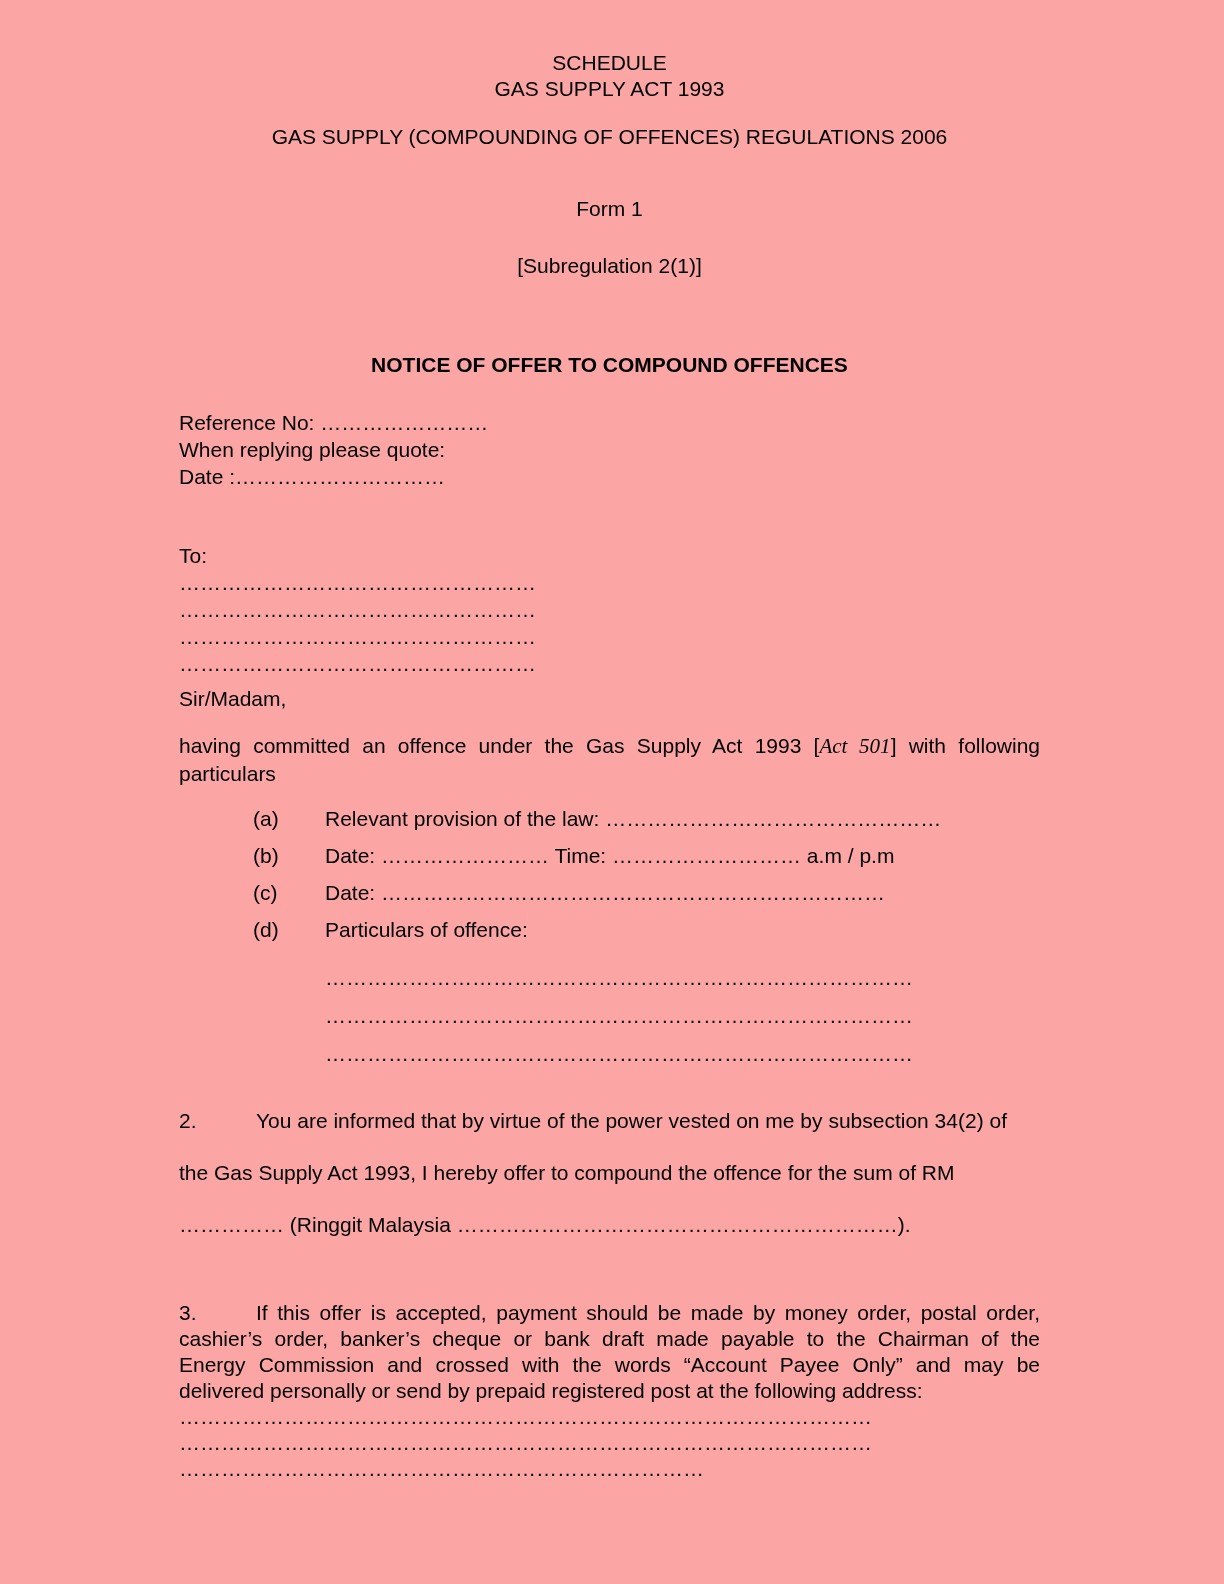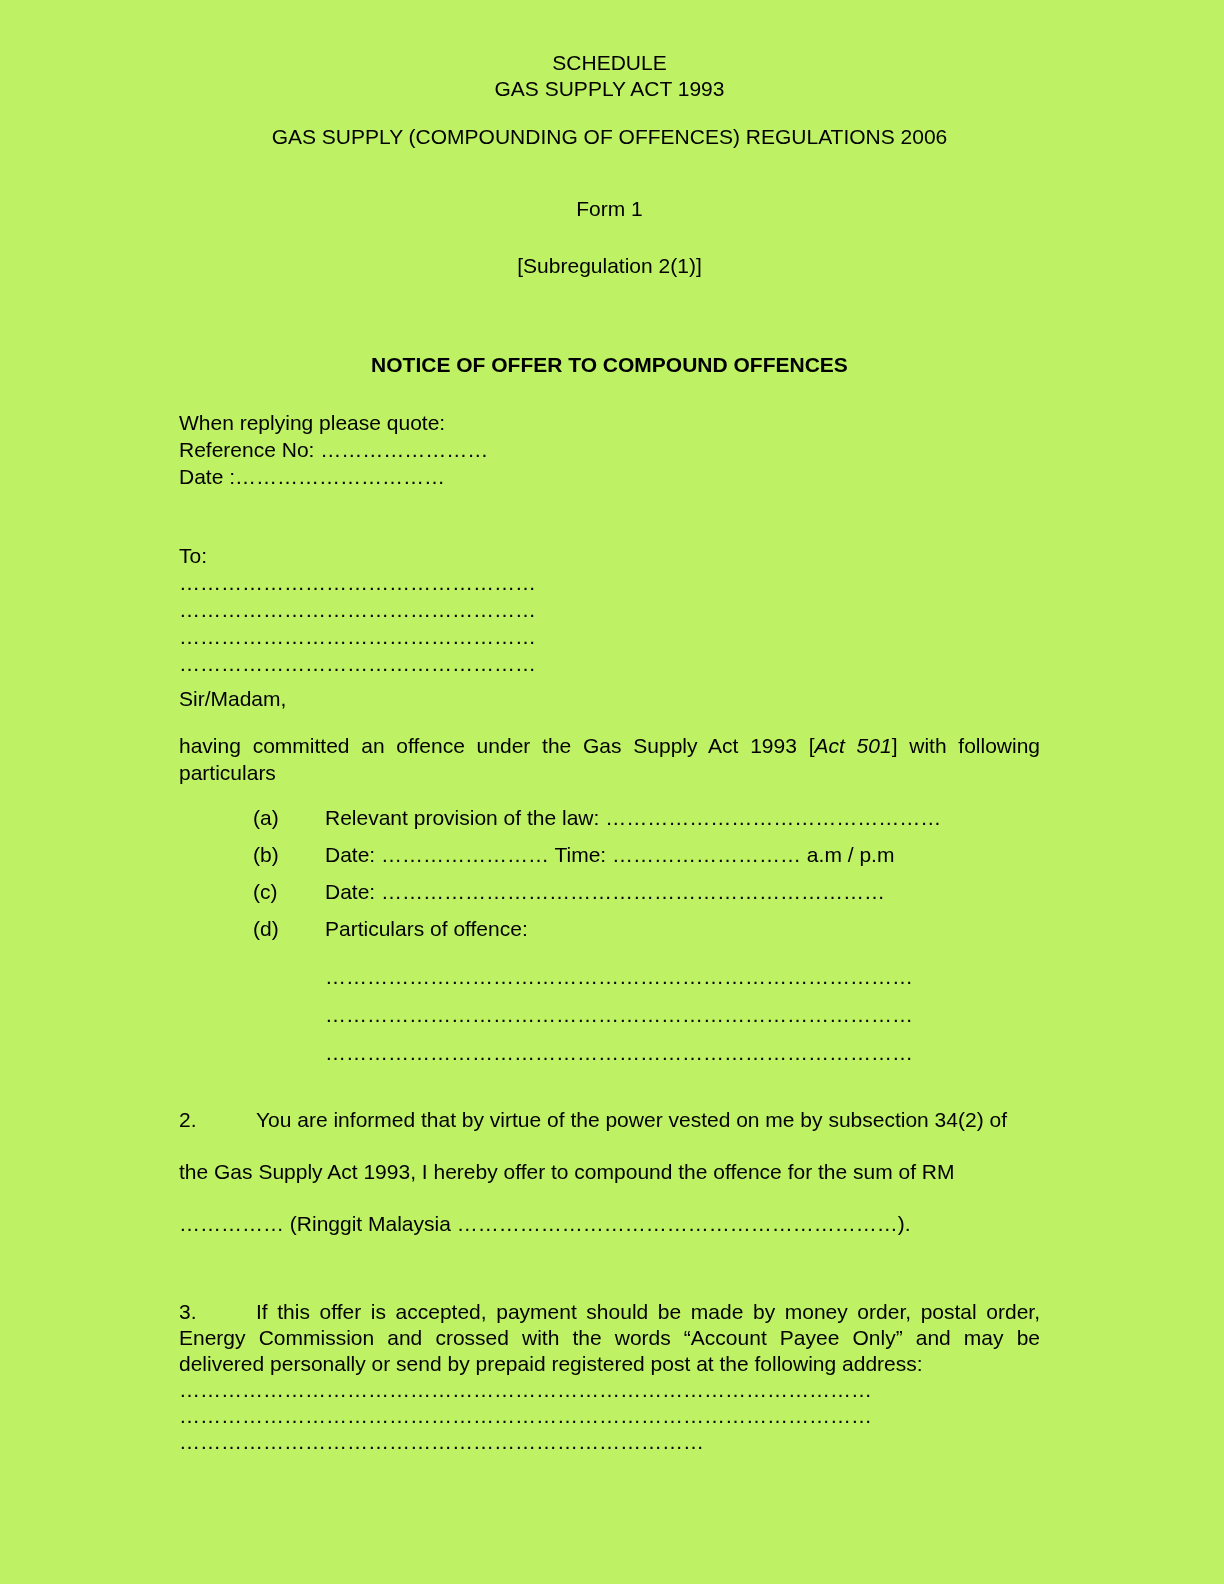--- a/index.html
+++ b/index.html
@@ -1,20 +1,20 @@
 <!DOCTYPE html>
 <html><head>
 <meta charset="utf-8">
 <style>
   html, body { margin: 0; padding: 0; background: #ffffff; }
   .page {
     position: relative;
     width: 1224px;
     height: 1584px;
-    background: #bef264;
+    background: #fca5a5;
     color: #000000;
     font-family: "Liberation Sans", sans-serif;
     font-size: 21px;
     line-height: 27px;
     overflow: hidden;
   }
   .content {
     padding: 50px 184px 0 179px; 
   }
   .center { text-align: center; }
@@ -39,21 +39,21 @@
   .addr-full  { width: 861px; height: 26px; }
   .addr-short { width: 663px; height: 26px; }
 
   .para1 { margin-top: 20px; }
   .jline {
     text-align: justify;
     text-align-last: justify;
     white-space: nowrap;
     overflow: hidden;
   }
-  .italic { font-style: italic; }
+  .italic { font-style: italic; font-family: Liberation Serif, serif; }
 
   .offence-list { margin-top: 18px; }
   .li-row { display: flex; }
   .li-row + .li-row { margin-top: 10px; }
   .li-label { flex: none; margin-left: 74px; width: 72px; }
   .li-text  { white-space: nowrap; overflow: hidden; }
 
   .particulars { margin-top: 21px; }
   .pline + .pline { margin-top: 11px; }
 
@@ -70,22 +70,22 @@
   <div class="content">
 
     <div class="center hline">SCHEDULE</div>
     <div class="center hline h-act">GAS SUPPLY ACT 1993</div>
     <div class="center hline h-reg">GAS SUPPLY (COMPOUNDING OF OFFENCES) REGULATIONS 2006</div>
     <div class="center hline h-form">Form 1</div>
     <div class="center hline h-sub">[Subregulation 2(1)]</div>
     <div class="center hline h-title">NOTICE OF OFFER TO COMPOUND OFFENCES</div>
 
     <div class="quote-block">
+      <div><span>Reference No: </span><span>……………………</span></div>
       <div>When replying please quote:</div>
-      <div><span>Reference No: </span><span>……………………</span></div>
       <div><span>Date :</span><span>…………………………</span></div>
     </div>
 
     <div class="to-block">
       <div>To:</div>
       <div class="dotline toline">……………………………………………</div>
       <div class="dotline toline">……………………………………………</div>
       <div class="dotline toline">……………………………………………</div>
       <div class="dotline toline">……………………………………………</div>
     </div>
@@ -123,20 +123,21 @@
     </div>
 
     <div class="para2">
       <div><span class="pnum">2.</span><span>You are informed that by virtue of the power vested on me by subsection 34(2) of</span></div>
       <div>the Gas Supply Act 1993, I hereby offer to compound the offence for the sum of RM</div>
       <div class="nowrap">…………… (Ringgit Malaysia ………………………………………………………).</div>
     </div>
 
     <div class="para3">
       <div class="jline"><span class="pnum">3.</span><span>If this offer is accepted, payment should be made by money order, postal order,</span></div>
+      <div class="jline">cashier’s order, banker’s cheque or bank draft made payable to the Chairman of the</div>
       <div class="jline">Energy Commission and crossed with the words “Account Payee Only” and may be</div>
       <div>delivered personally or send by prepaid registered post at the following address:</div>
       <div class="dotline addr-full">………………………………………………………………………………………</div>
       <div class="dotline addr-full">………………………………………………………………………………………</div>
       <div class="dotline addr-short">…………………………………………………………………</div>
     </div>
 
   </div>
 </div>
 

